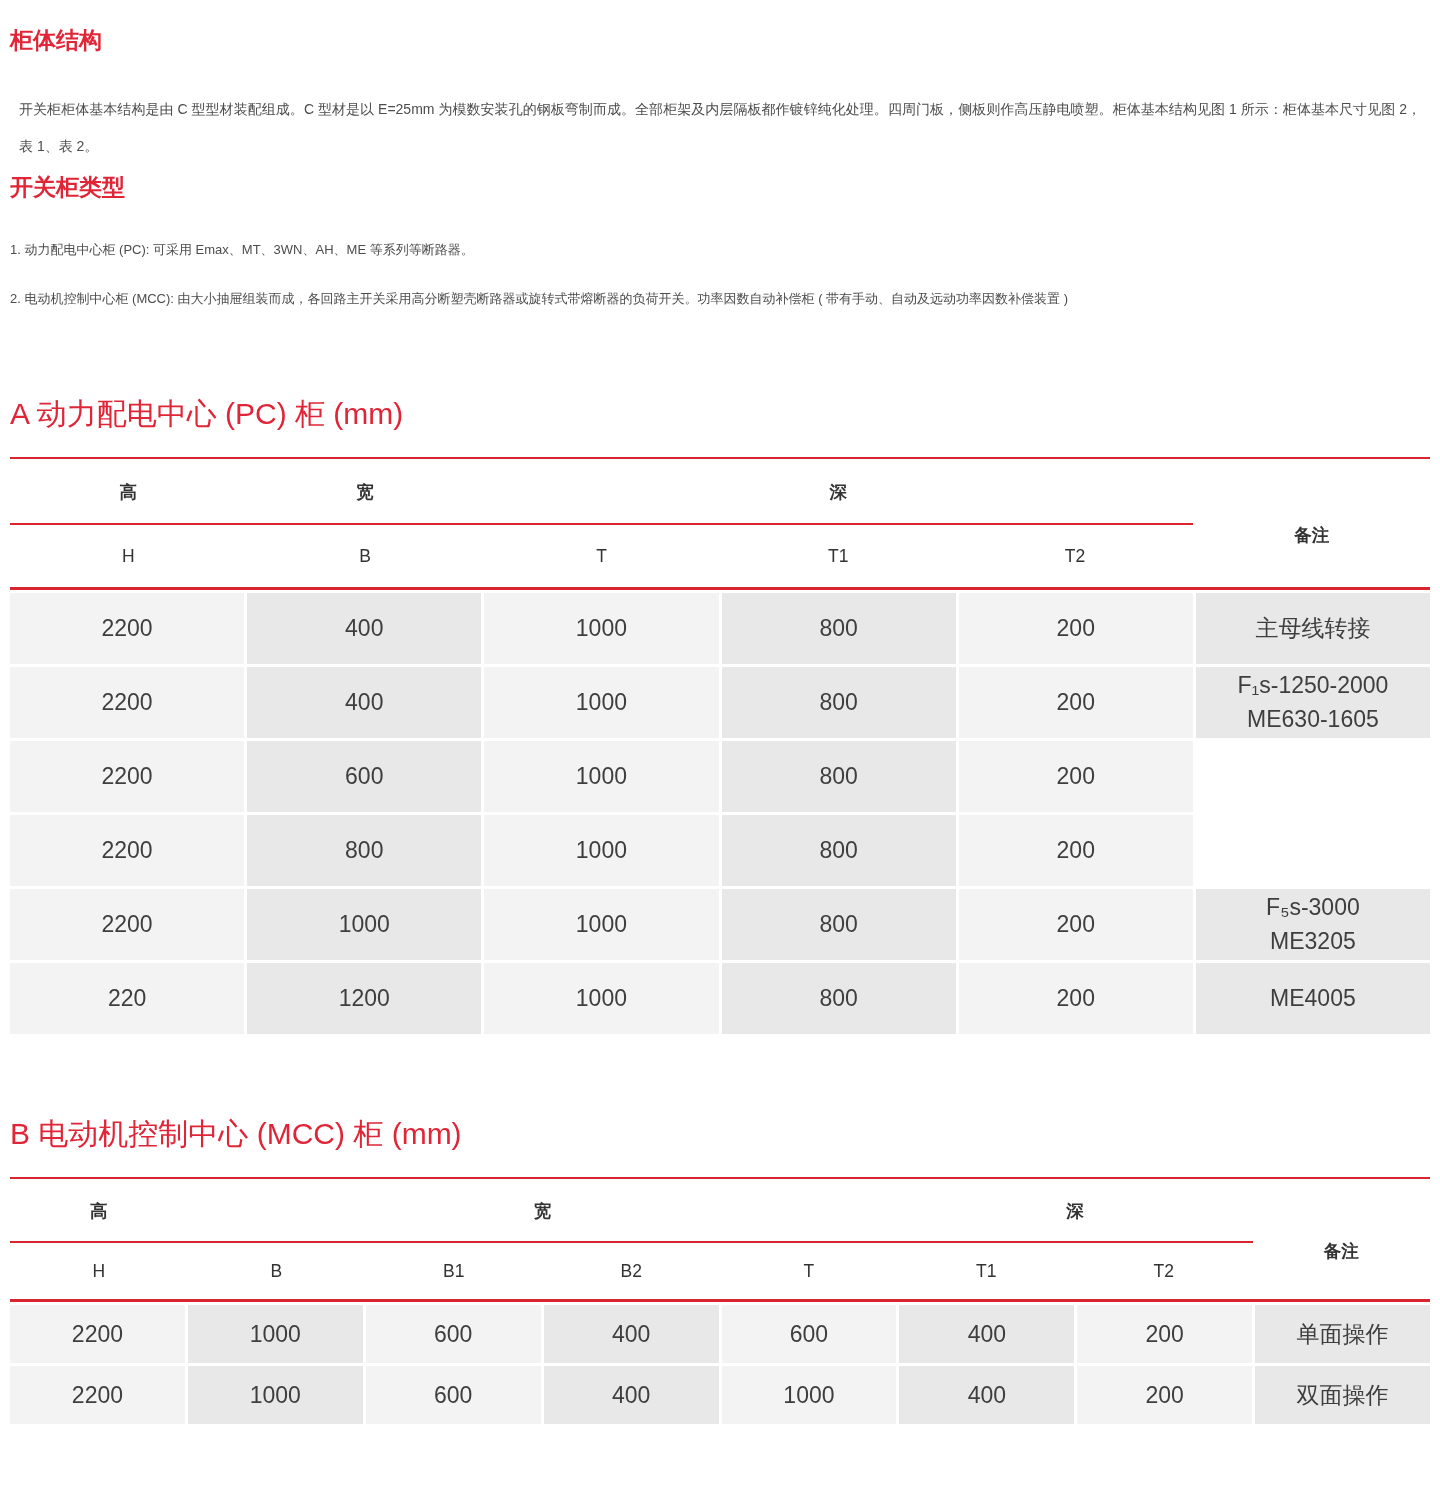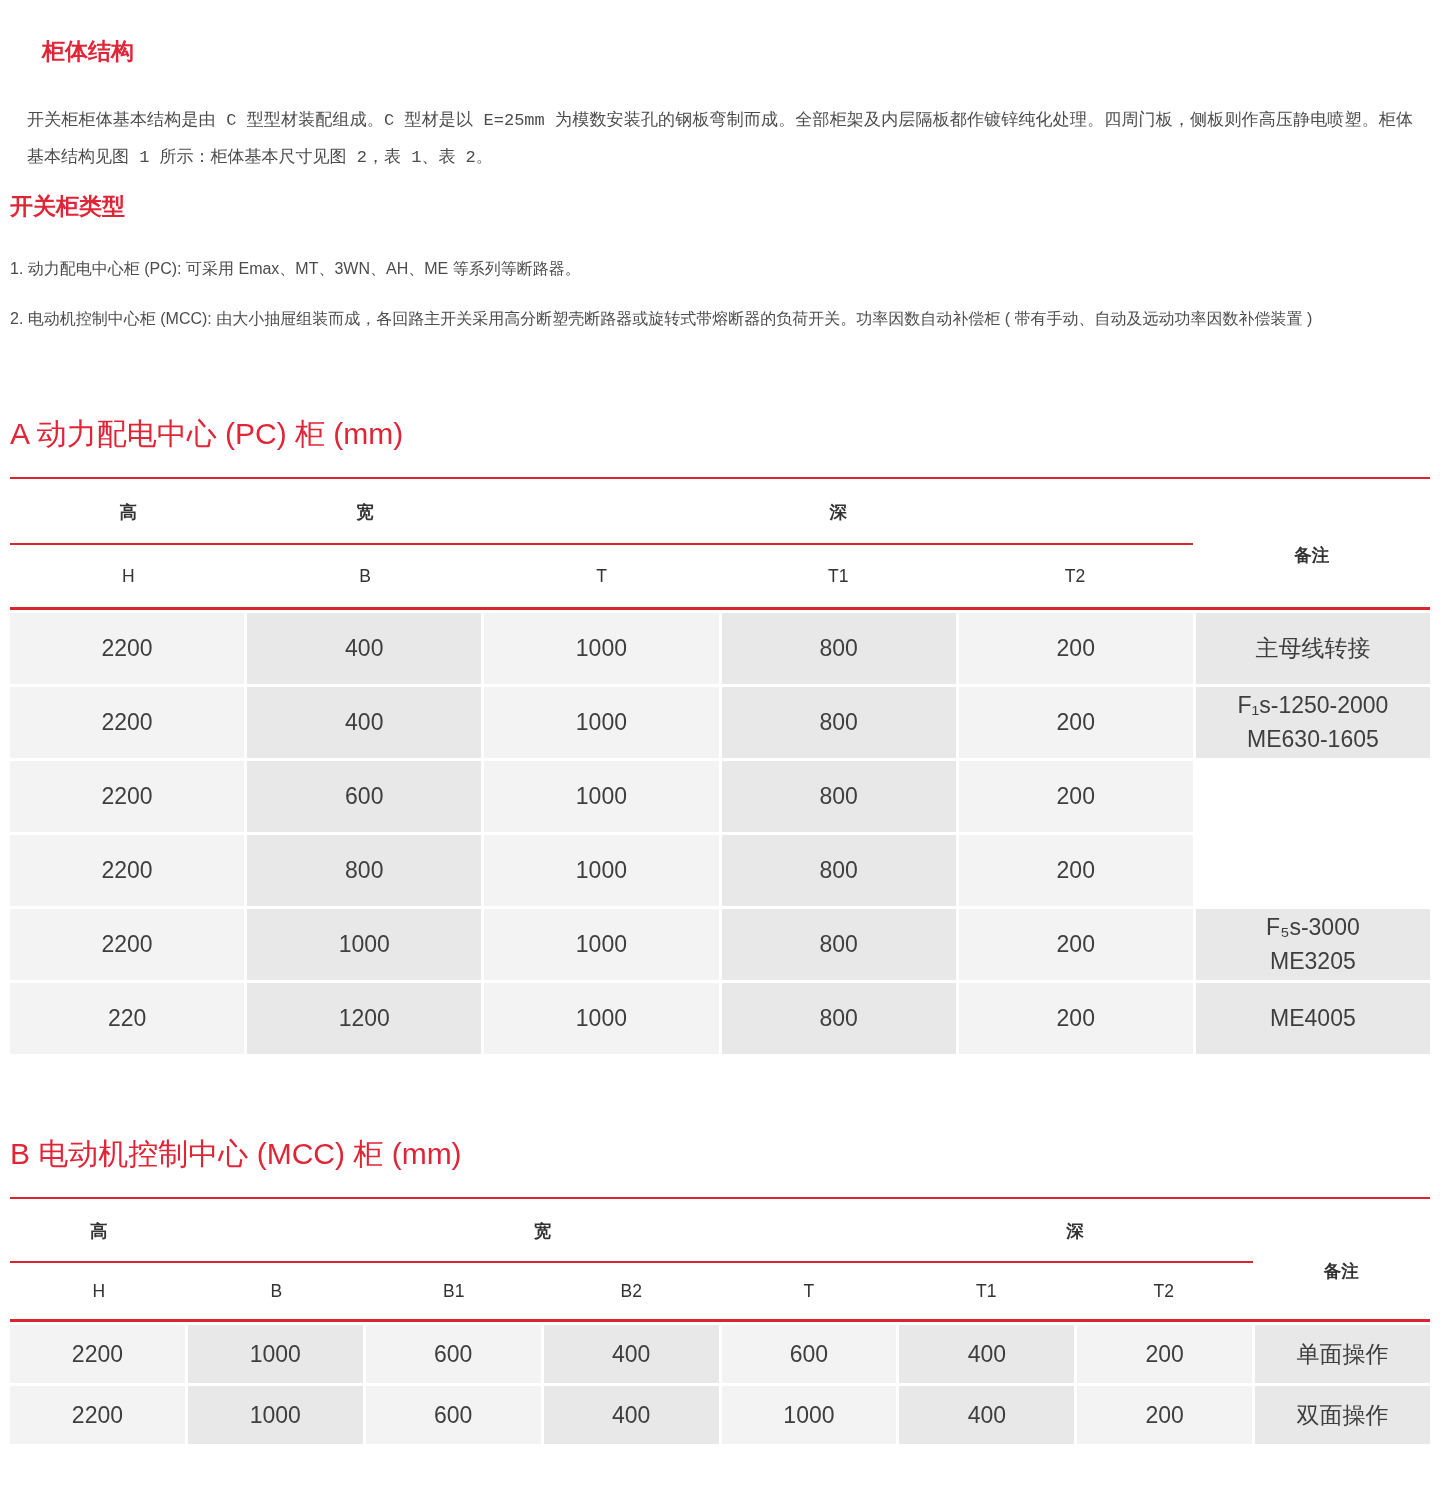--- a/index.html
+++ b/index.html
@@ -21,32 +21,31 @@
   }
   .content { padding: 0 10px; }
 
   .sec-title {
     margin: 0;
     color: var(--accent);
     font-size: 23px;
     font-weight: bold;
     line-height: 1.2;
   }
-  #struct-title { padding-top: 38px; margin-left: 32px; }
+  #struct-title { padding-top: 27px; }
   .body-text {
-    margin: 17px;
+    margin: 9px;
     margin-top: 36px;
-    font-size: 17px;
+    font-size: 14px;
     line-height: 37px;
     color: var(--text-body);
     text-align: justify;
-    font-family: Liberation Mono, monospace;
   }
   #type-title { }
-  .type-item { margin-top: 32px; font-size: 16px; line-height: 34px; }
+  .type-item { margin-top: 32px; font-size: 13px; line-height: 34px; }
   .type-item + .type-item { margin-top: 15px; }
 
   .tbl-title {
     margin: 0;
     color: var(--accent);
     font-size: 30px;
     font-weight: 400;
     line-height: 1.2;
   }
   #title-a { margin-top: 80px; }

